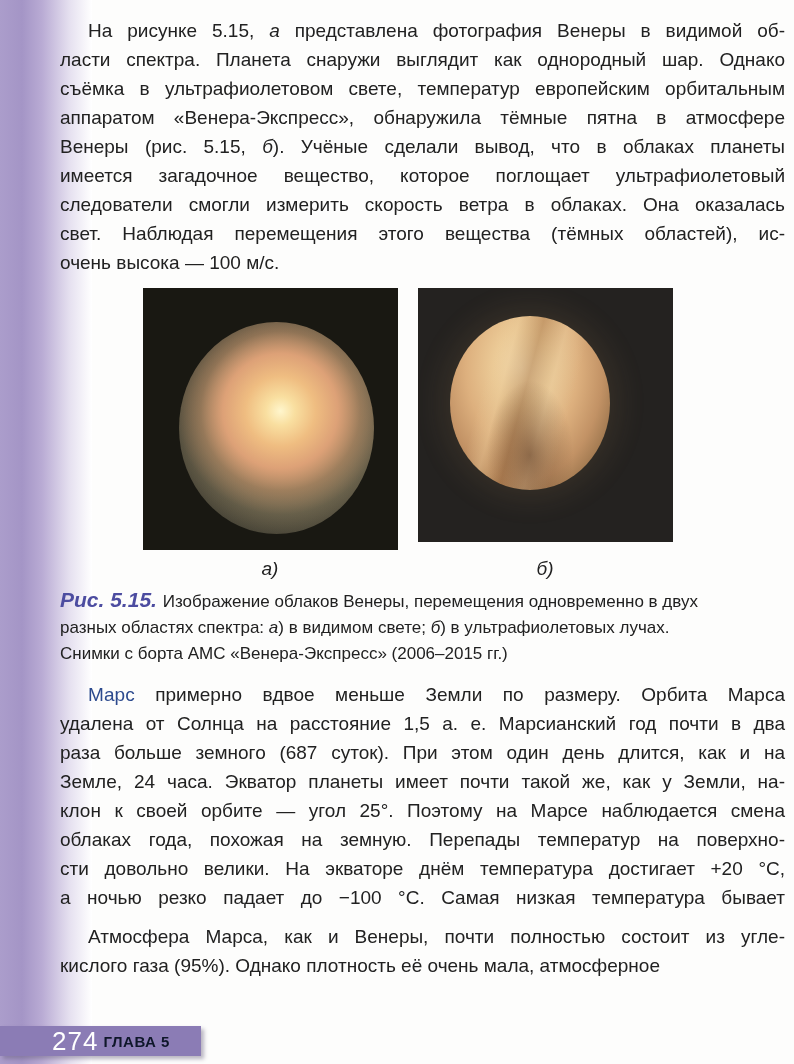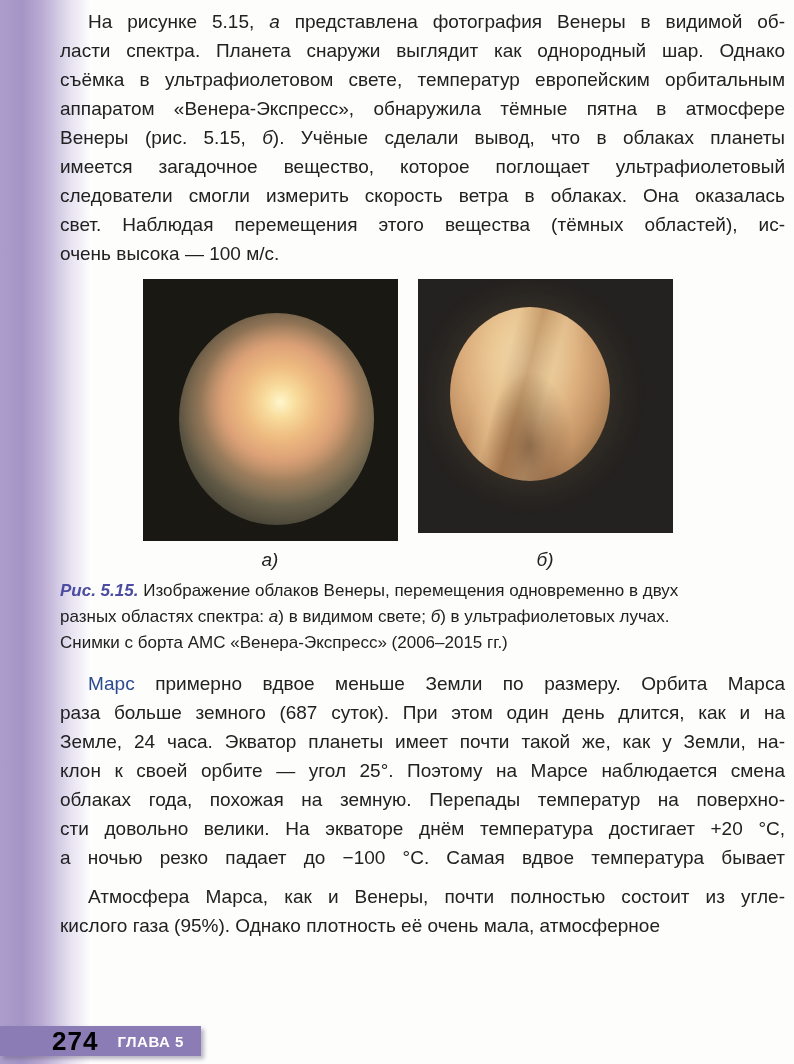--- a/index.html
+++ b/index.html
@@ -16,21 +16,21 @@
     font-family:"Liberation Sans",sans-serif;
     color:var(--body-text);
   }
   
   .edge-strip{
     position:absolute;left:0;top:0;width:92px;height:1064px;
     background:linear-gradient(90deg,#ab9dcb 0px,var(--strip-purple) 22px,#b9abd4 42px,#e6e1f0 70px,#ffffff 92px);
   }
   
   .content{
-    position:absolute;left:60px;top:0;width:725px;padding-top:7px;
+    position:absolute;left:60px;top:0;width:725px;padding-top:16px;
   }
   .para{font-size:19px;line-height:29px;}
   .line{text-align:left;}
   .jline{text-align:justify;text-align-last:justify;text-justify:inter-word;}
   .indent{text-indent:28px;}
   .i{font-style:italic;}
   .ab{color:var(--accent-blue);font-weight:400;}
   .bi{color:var(--caption-purple);font-weight:700;font-style:italic;}
 
   
@@ -60,38 +60,38 @@
     filter:blur(0.4px);
   }
   .fig-label{
     position:absolute;top:268px;transform:translateX(-50%);
     font-style:italic;font-size:19px;line-height:26px;
   }
   .label-a{left:210px;}
   .label-b{left:485px;}
 
   .caption{margin-top:3px;text-align:center;font-size:17px;line-height:26px;}
-  .caption .bi{font-size:17px;}
+  .caption .bi{font-size:21px;}
 
   #p2{margin-top:13px;}
   #p3{margin-top:10px;}
 
   
   .footer-bar{
     position:absolute;left:0;bottom:8px;width:201px;height:30px;
     background:var(--footer-purple);
     box-shadow:3px 3px 4px rgba(100,90,120,0.45);
     display:flex;align-items:center;
   }
   .page-num{
-    margin-left:52px;font-size:26px;font-weight:700;color:#000000;
+    margin-left:52px;font-size:26px;font-weight:400;color:#ffffff;
     letter-spacing:1px;line-height:30px;
   }
   .chapter{
-    margin-left:19px;font-size:15px;font-weight:700;color:#ffffff;
+    margin-left:5px;font-size:15px;font-weight:700;color:#0f172a;
     letter-spacing:0.5px;
   }
 </style>
 </head>
 <body>
 
 <div class="page">
   <div class="edge-strip"></div>
 
   <div class="content">
@@ -121,26 +121,27 @@
     </div>
 
     <div class="caption">
         <div class="line"><span class="bi">Рис. 5.15. </span><span>Изображение облаков Венеры, перемещения одновременно в двух</span></div>
         <div class="line"><span>разных областях спектра: </span><span class="i">а</span><span>) в видимом свете; </span><span class="i">б</span><span>) в ультрафиолетовых лучах.</span></div>
         <div class="line"><span>Снимки с борта АМС «Венера-Экспресс» (2006–2015 гг.)</span></div>
       </div>
 
     <div class="para" id="p2">
         <div class="line jline indent"><span class="ab">Марс</span><span> примерно вдвое меньше Земли по размеру. Орбита Марса</span></div>
+        <div class="line jline"><span>удалена от Солнца на расстояние 1,5 а. е. Марсианский год почти в два</span></div>
         <div class="line jline"><span>раза больше земного (687 суток). При этом один день длится, как и на</span></div>
         <div class="line jline"><span>Земле, 24 часа. Экватор планеты имеет почти такой же, как у Земли, на-</span></div>
         <div class="line jline"><span>клон к своей орбите — угол 25°. Поэтому на Марсе наблюдается смена</span></div>
         <div class="line jline"><span>облаках года, похожая на земную. Перепады температур на поверхно-</span></div>
         <div class="line jline"><span>сти довольно велики. На экваторе днём температура достигает +20 °С,</span></div>
-        <div class="line jline"><span>а ночью резко падает до −100 °С. Самая вдвое температура бывает</span></div>
+        <div class="line jline"><span>а ночью резко падает до −100 °С. Самая низкая температура бывает</span></div>
       </div>
 
     <div class="para" id="p3">
         <div class="line jline indent"><span>Атмосфера Марса, как и Венеры, почти полностью состоит из угле-</span></div>
         <div class="line"><span>кислого газа (95%). Однако плотность её очень мала, атмосферное</span></div>
       </div>
   </div>
 
   <div class="footer-bar">
     <span class="page-num">274</span>

